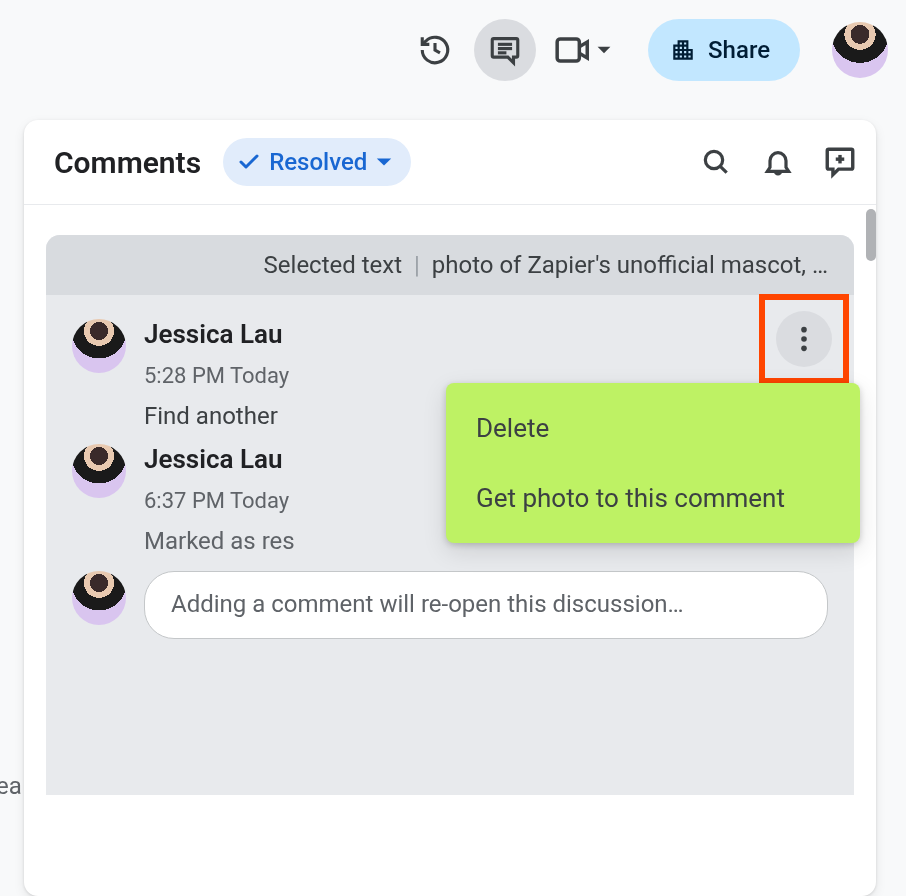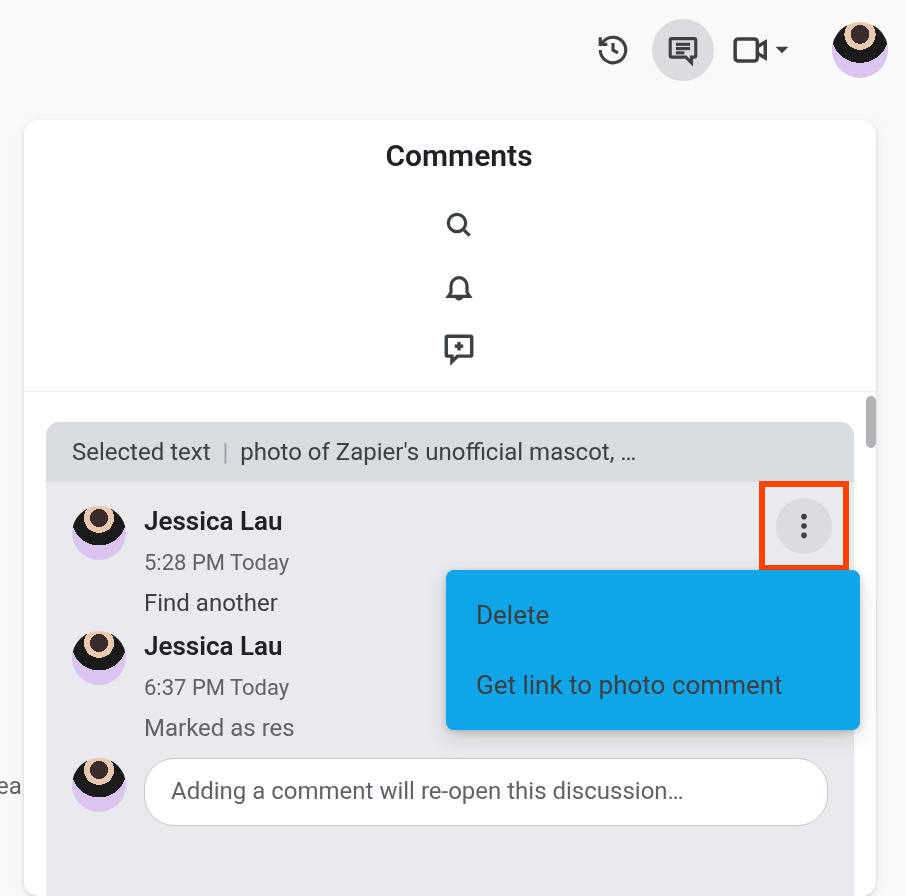--- a/index.html
+++ b/index.html
@@ -87,21 +87,20 @@
     display: flex;
     flex-direction: column;
     overflow: visible;
   }
   .panel-header {
     display: flex;
     align-items: center;
     padding: 18px 12px 18px 30px;
     gap: 14px;
     border-bottom: 1px solid #e8eaed;
-    flex-direction: column;
   }
   .panel-title {
     font-size: 30px;
     font-weight: 600;
     color: #202124;
   }
   .filter-pill {
     background: #e1ecfb;
     border-radius: 32px;
     padding: 10px 18px 10px 14px;
@@ -151,20 +150,21 @@
   }
   .context-strip {
     background: #d8dbdf;
     border-radius: 14px 14px 0 0;
     padding: 16px 26px;
     font-size: 24px;
     color: #3c4043;
     white-space: nowrap;
     overflow: hidden;
     text-overflow: ellipsis;
+    text-align: right;
   }
   .comment-row {
     display: flex;
     padding: 24px 26px 6px 26px;
     gap: 18px;
     position: relative;
   }
   .comment-main { flex: 1; min-width: 0; }
   .author {
     font-size: 26px;
@@ -209,21 +209,21 @@
     top: -1px;
     pointer-events: none;
   }
 
   
   .dropdown {
     position: absolute;
     top: 88px;
     right: -6px;
     width: 414px;
-    background: #0ea5e9;
+    background: #bef264;
     border-radius: 8px;
     box-shadow: 0 2px 6px rgba(0,0,0,0.18), 0 8px 24px rgba(0,0,0,0.12);
     z-index: 50;
     padding: 10px 0;
   }
   .dropdown-item {
     font-size: 26px;
     color: #3c4043;
     padding: 20px 30px;
     cursor: pointer;
@@ -284,29 +284,44 @@
   </div>
   <div class="meet-group">
     <svg width="38" height="30" viewBox="0 0 24 18" fill="none" stroke="#3c4043" stroke-width="2.2">
       <rect x="2" y="2" width="14" height="14" rx="2"></rect>
       <path d="M16 7l5-3v10l-5-3"></path>
     </svg>
     <svg width="16" height="16" viewBox="0 0 10 10">
         <path d="M1 3l4 4 4-4" fill="#3c4043"></path>
       </svg>
   </div>
+  <div class="share-btn">
+    <svg width="26" height="26" viewBox="0 0 24 24" fill="#001d35">
+      <path d="M3 21V7h4V3h10v8h4v10H3zm2-2h2v-2H5v2zm0-4h2v-2H5v2zm0-4h2V9H5v2zm4 8h2v-2H9v2zm0-4h2v-2H9v2zm0-4h2V9H9v2zm0-4h2V5H9v2zm4 12h2v-2h-2v2zm0-4h2v-2h-2v2zm0-4h2V9h-2v2zm0-4h2V5h-2v2zm4 12h2v-2h-2v2zm0-4h2v-2h-2v2z"></path>
+    </svg>
+    <span>Share</span>
+  </div>
   <div class="avatar"></div>
 </div>
 
 <div class="bg-text-frag">ea</div>
 
 <div class="comments-panel">
 
   <div class="panel-header">
     <div class="panel-title">Comments</div>
+    <div class="filter-pill">
+      <svg width="24" height="24" viewBox="0 0 24 24" fill="none" stroke="#1967d2" stroke-width="3" stroke-linecap="round" stroke-linejoin="round">
+          <polyline points="4 12 9 17 20 6"></polyline>
+        </svg>
+      <span class="label">Resolved</span>
+      <svg width="18" height="18" viewBox="0 0 10 10">
+          <path d="M1 3l4 4 4-4" fill="#1967d2"></path>
+        </svg>
+    </div>
     <div class="header-spacer"></div>
     <div class="header-icon">
       <svg width="32" height="32" viewBox="0 0 24 24" fill="none" stroke="#3c4043" stroke-width="2.4">
           <circle cx="10.5" cy="10.5" r="6.5"></circle>
           <line x1="20" y1="20" x2="15.2" y2="15.2"></line>
         </svg>
     </div>
     <div class="header-icon">
       <svg width="32" height="32" viewBox="0 0 24 24" fill="none" stroke="#3c4043" stroke-width="2.4">
           <path d="M18 16v-5a6 6 0 1 0-12 0v5l-2 3h16l-2-3z"></path>
@@ -343,21 +358,21 @@
           <svg width="8" height="28" viewBox="0 0 6 24" fill="#3c4043">
               <circle cx="3" cy="4" r="2.4"></circle>
               <circle cx="3" cy="12" r="2.4"></circle>
               <circle cx="3" cy="20" r="2.4"></circle>
             </svg>
         </div>
         <div class="highlight-box"></div>
 
         <div class="dropdown">
           <div class="dropdown-item">Delete</div>
-          <div class="dropdown-item">Get link to photo comment</div>
+          <div class="dropdown-item">Get photo to this comment</div>
         </div>
       </div>
 
       <div class="comment-row" style="padding-top:4px;">
         <div class="avatar avatar-sm"></div>
         <div class="comment-main">
           <div class="author">Jessica Lau</div>
           <div class="timestamp">6:37 PM Today</div>
           <div class="status-text">Marked as res</div>
         </div>

